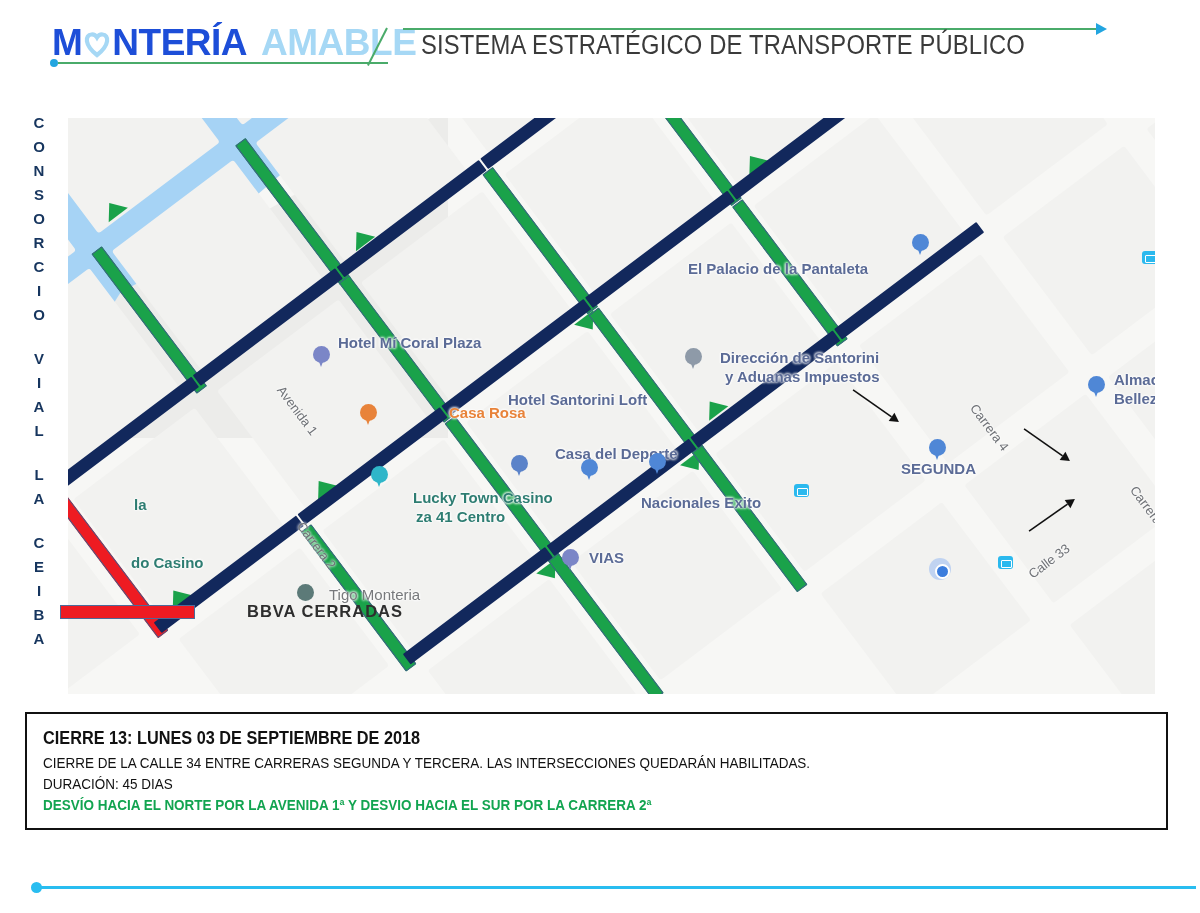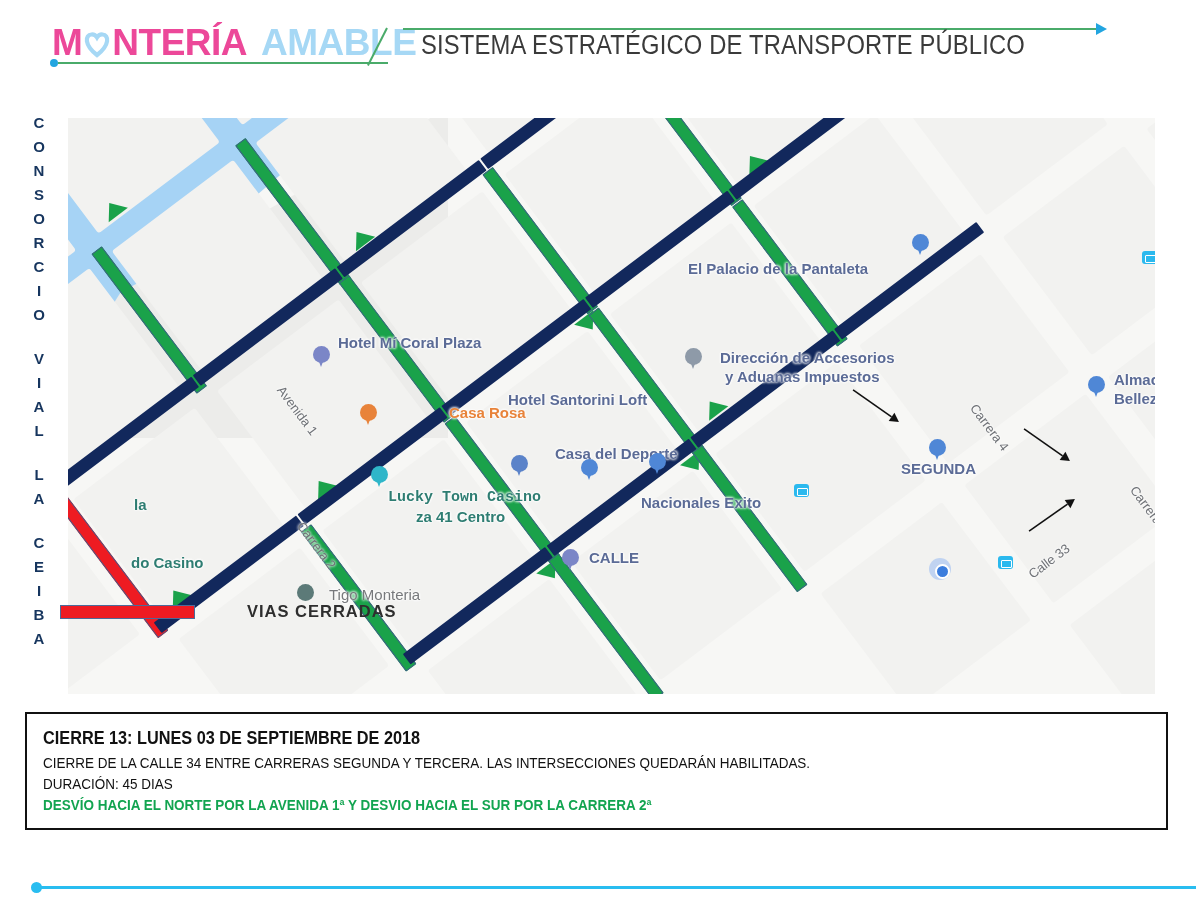--- a/index.html
+++ b/index.html
@@ -7,21 +7,21 @@
   body{
     width:1200px;height:913px;background:#ffffff;overflow:hidden;
     font-family:"Liberation Sans","DejaVu Sans",sans-serif;
     position:relative;
   }
 
   
   #header{position:absolute;left:0;top:0;width:1200px;height:90px;}
   #logo{position:absolute;left:52px;top:20px;height:44px;display:flex;align-items:center;}
   .logo-word{font-size:37px;font-weight:bold;letter-spacing:-0.5px;line-height:1;}
-  .logo-monteria{color:#ec4899;}
+  .logo-monteria{color:#1d4ed8;}
   .logo-amable{color:#a6d8f5;margin-left:14px;}
   .heart-o{display:inline-block;position:relative;width:30px;height:30px;vertical-align:-3px;}
   .heart-o svg{position:absolute;left:0;top:0;}
 
   #header-rule-top{position:absolute;left:403px;top:28px;width:700px;height:2px;background:#4aab6a;}
   #header-rule-top-arrow{position:absolute;left:1096px;top:23px;width:0;height:0;
      border-left:11px solid #22a5e0;border-top:6px solid transparent;border-bottom:6px solid transparent;}
   #header-rule-bottom{position:absolute;left:58px;top:62px;width:330px;height:2px;background:#4aab6a;}
   #header-rule-dot{position:absolute;left:50px;top:59px;width:8px;height:8px;border-radius:50%;background:#22a5e0;}
   #header-slash{position:absolute;left:386px;top:28px;width:22px;height:36px;}
@@ -230,32 +230,32 @@
         <div class="bar navy" style="left: 640px; top: 607px; width: 178px;"></div>
         <div class="bar navy" style="left: 820px; top: 607px; width: 178px;"></div>
         <div class="bar navy" style="left: 1000px; top: 607px; width: 178px;"></div>
       </div>
 
     <div id="poi-layer">
         <div class="poi" style="left: 620px; top: 142px;">El Palacio de la Pantaleta</div>
         <div class="poi" style="left: 270px; top: 216px;">Hotel Mí Coral Plaza</div>
         <div class="poi" style="left: 440px; top: 273px;">Hotel Santorini Loft</div>
         <div class="poi orange" style="left: 381px; top: 286px;">Casa Rosa</div>
-        <div class="poi" style="left: 652px; top: 231px;">Dirección de Accesorios</div>
+        <div class="poi" style="left: 652px; top: 231px;">Dirección de Santorini</div>
         <div class="poi" style="left: 657px; top: 250px;">y Aduanas Impuestos</div>
         <div class="poi" style="left: 1046px; top: 253px;">Almacén d</div>
         <div class="poi" style="left: 1046px; top: 272px;">Belleza Sa</div>
         <div class="poi" style="left: 487px; top: 327px;">Casa del Deporte</div>
         <div class="poi" style="left: 833px; top: 342px;">SEGUNDA</div>
-        <div class="poi teal" style="left: 320px; top: 371px; font-family: Liberation Mono, monospace;">Lucky Town Casino</div>
+        <div class="poi teal" style="left: 345px; top: 371px;">Lucky Town Casino</div>
         <div class="poi teal" style="left: 348px; top: 390px;">za 41 Centro</div>
         <div class="poi" style="left: 573px; top: 376px;">Nacionales Exito</div>
         <div class="poi teal" style="left: 66px; top: 378px;">la</div>
         <div class="poi teal" style="left: 63px; top: 436px;">do Casino</div>
-        <div class="poi" style="left: 521px; top: 431px;">CALLE</div>
+        <div class="poi" style="left: 521px; top: 431px;">VIAS</div>
         <div class="poi grey" style="left: 261px; top: 468px;">Tigo Monteria</div>
       </div>
 
     <div id="street-layer">
         <div class="street" style="left: 212px; top: 262px; transform: rotate(53deg); transform-origin: left center;">Avenida 1</div>
         <div class="street" style="left: 232px; top: 398px; transform: rotate(53deg); transform-origin: left center;">Carrera 2</div>
         <div class="street" style="left: 905px; top: 280px; transform: rotate(53deg); transform-origin: left center;">Carrera 4</div>
         <div class="street" style="left: 1065px; top: 362px; transform: rotate(53deg); transform-origin: left center;">Carrera 5</div>
         <div class="street" style="left: 962px; top: 450px; transform: rotate(-37deg); transform-origin: left center;">Calle 33</div>
       </div>
@@ -332,21 +332,21 @@
         </div>
       </div>
   </div>
 </div>
 
 <div id="legend">
     <div class="lg-row">
       <div class="lg-swatch">
         <div class="body" style="background: rgb(238, 27, 34); width: 135px;"></div>
       </div>
-      <div class="lg-label">VIAS CERRADAS</div>
+      <div class="lg-label">BBVA CERRADAS</div>
     </div>
   </div>
 
 <div id="infobox">
   <div id="info-title">CIERRE 13: LUNES 03 DE SEPTIEMBRE DE 2018</div>
   <div class="info-line">CIERRE DE LA CALLE 34 ENTRE CARRERAS SEGUNDA Y TERCERA. LAS INTERSECCIONES QUEDARÁN HABILITADAS.</div>
   <div class="info-line">DURACIÓN: 45 DIAS</div>
   <div id="info-detour">DESVÍO  HACIA EL NORTE POR LA  AVENIDA 1ª Y DESVIO HACIA EL SUR POR LA CARRERA 2ª</div>
 </div>
 

